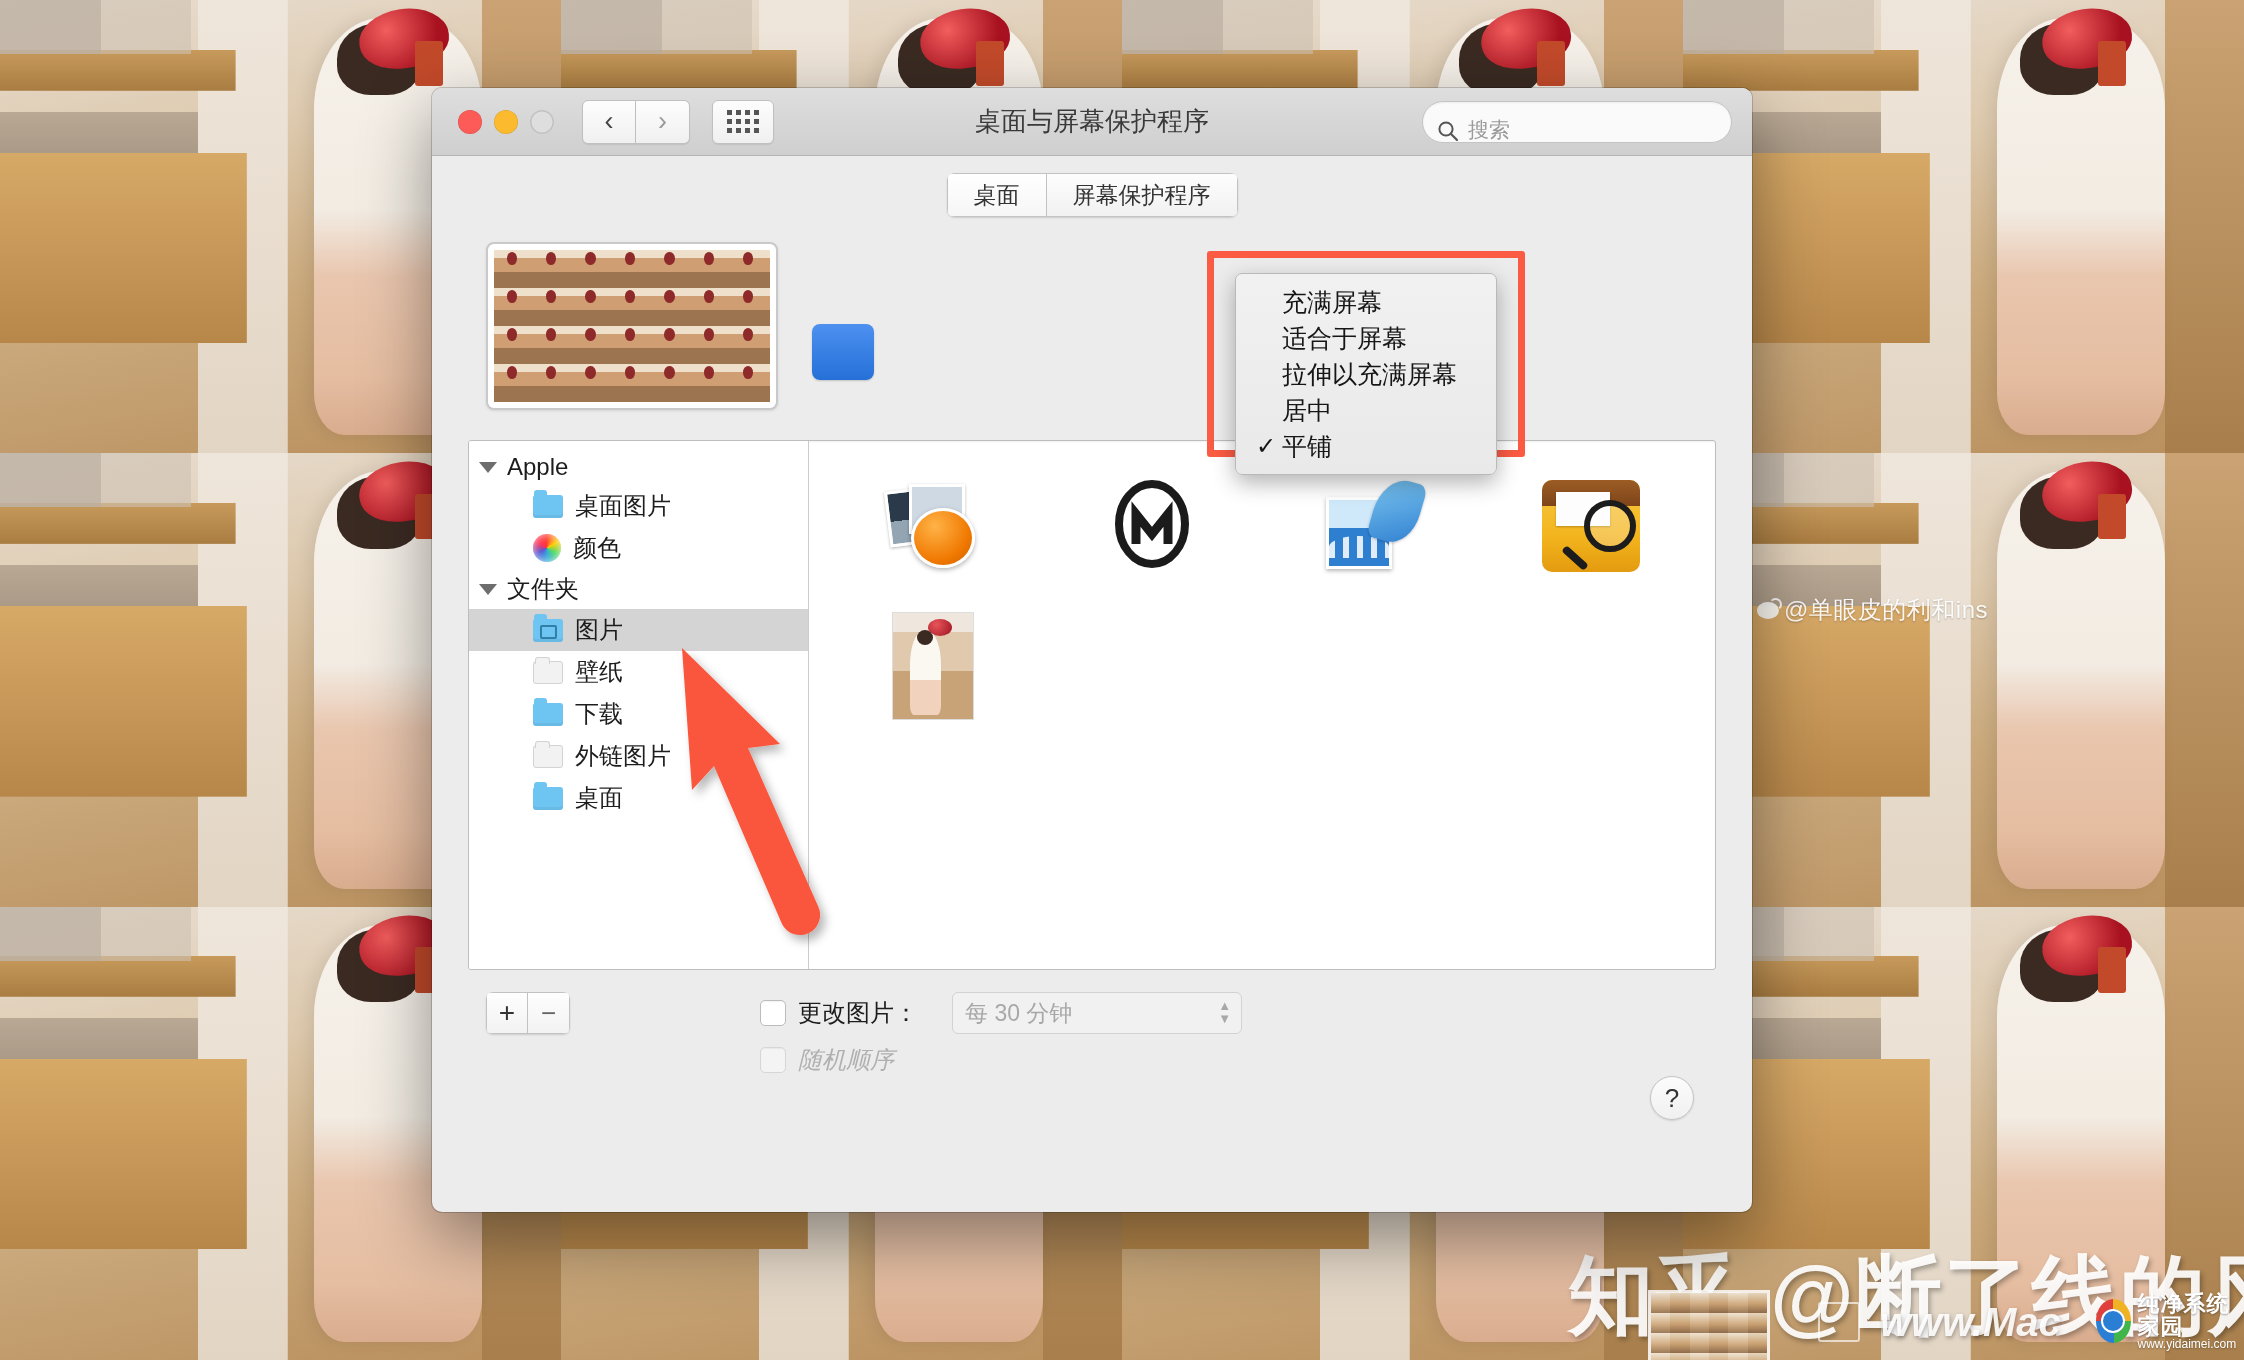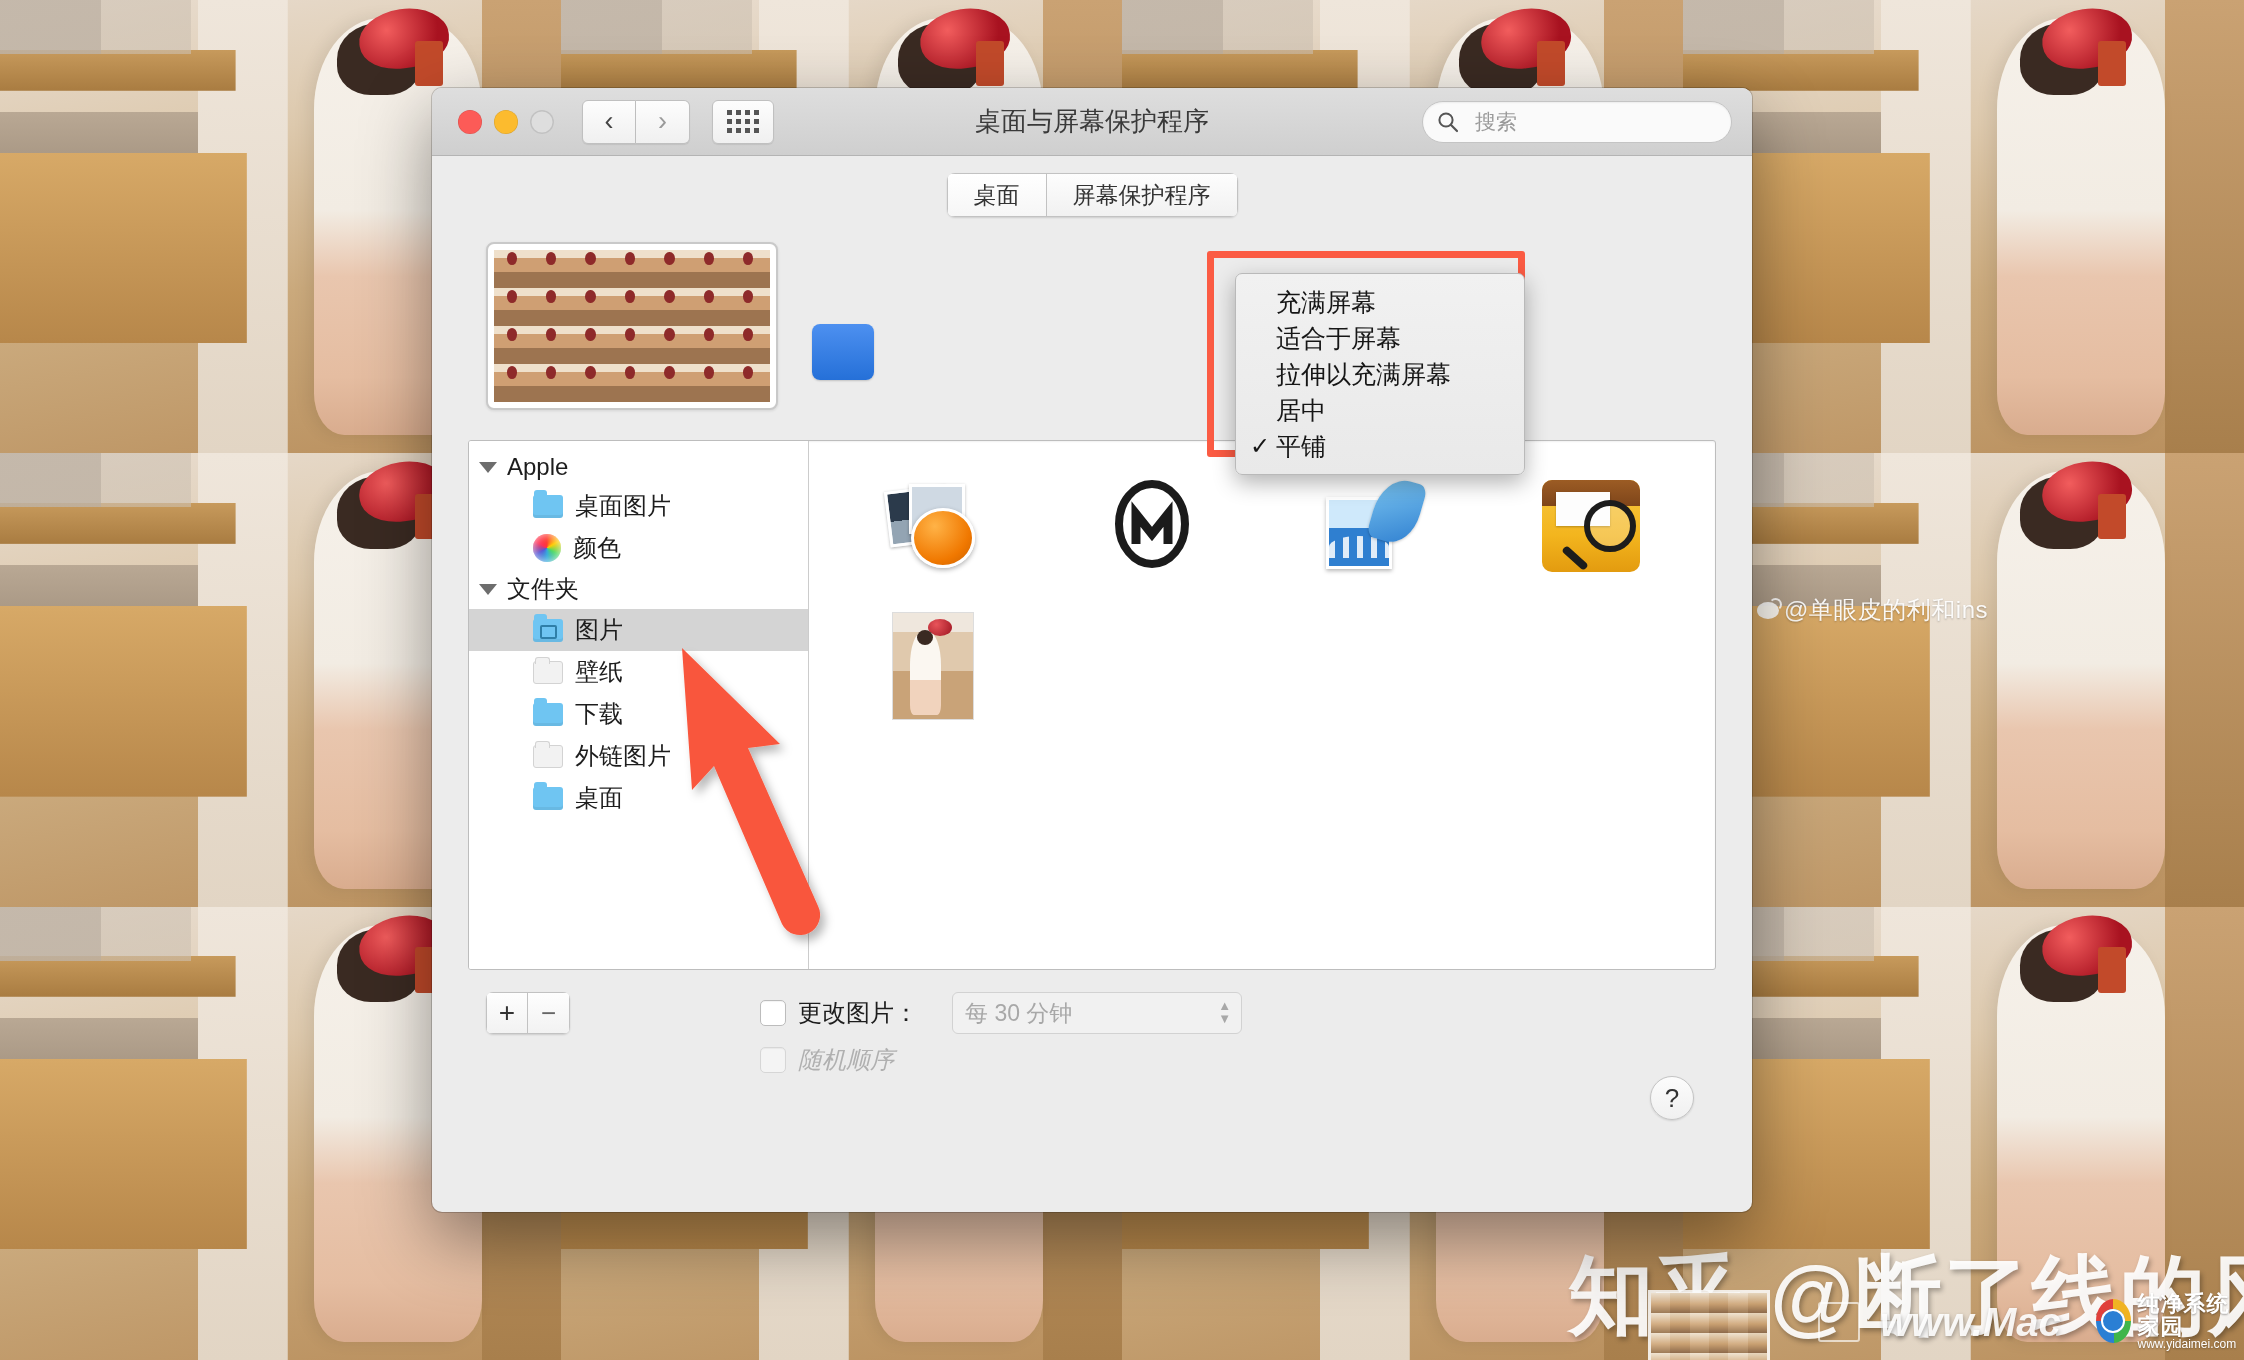--- a/index.html
+++ b/index.html
@@ -192,22 +192,22 @@
   .win-title {
     position: absolute; left: 0; right: 0; text-align: center;
     font-size: 26px; color: #3a3a3a; pointer-events: none;
   }
   .searchbox {
     margin-left: auto;
     width: 310px; height: 42px;
     background: #fafafa;
     border: 1px solid #c4c4c4;
     border-radius: 21px;
-    display: flex; align-items: center;
-    padding: 0 14px; gap: 16px;
+    display: flex; align-items: flex-end;
+    padding: 0 14px; gap: 9px;
     box-shadow: inset 0 1px 2px rgba(0,0,0,.06);
   }
   .searchbox svg { flex: 0 0 auto; }
   .searchbox input {
     border: none; background: transparent; outline: none;
     font-size: 21px; color: #555; width: 100%;
     font-family: inherit;
   }
   .searchbox input::placeholder { color: #9a9a9a; }
 
@@ -508,26 +508,26 @@
     left: 775px; top: 163px;
     width: 318px; height: 206px;
     border: 7px solid #fb5b43;
     border-radius: 3px;
     z-index: 60;
     pointer-events: none;
   }
   .dropdown {
     position: absolute;
     left: 803px; top: 185px;
-    width: 290px;
+    width: 262px;
     background: linear-gradient(180deg,#f1f1f1,#e9e9e9);
     border: 1px solid #b9b9b9;
     border-radius: 7px;
     box-shadow: 0 8px 22px rgba(0,0,0,.3);
-    padding: 10px 0;
+    padding: 10px 6px;
     z-index: 61;
   }
   .menu-item {
     display: flex; align-items: center;
     height: 36px;
     padding-left: 14px;
     font-size: 25px; color: #161616;
   }
   .menu-check {
     width: 26px; flex: 0 0 auto;

